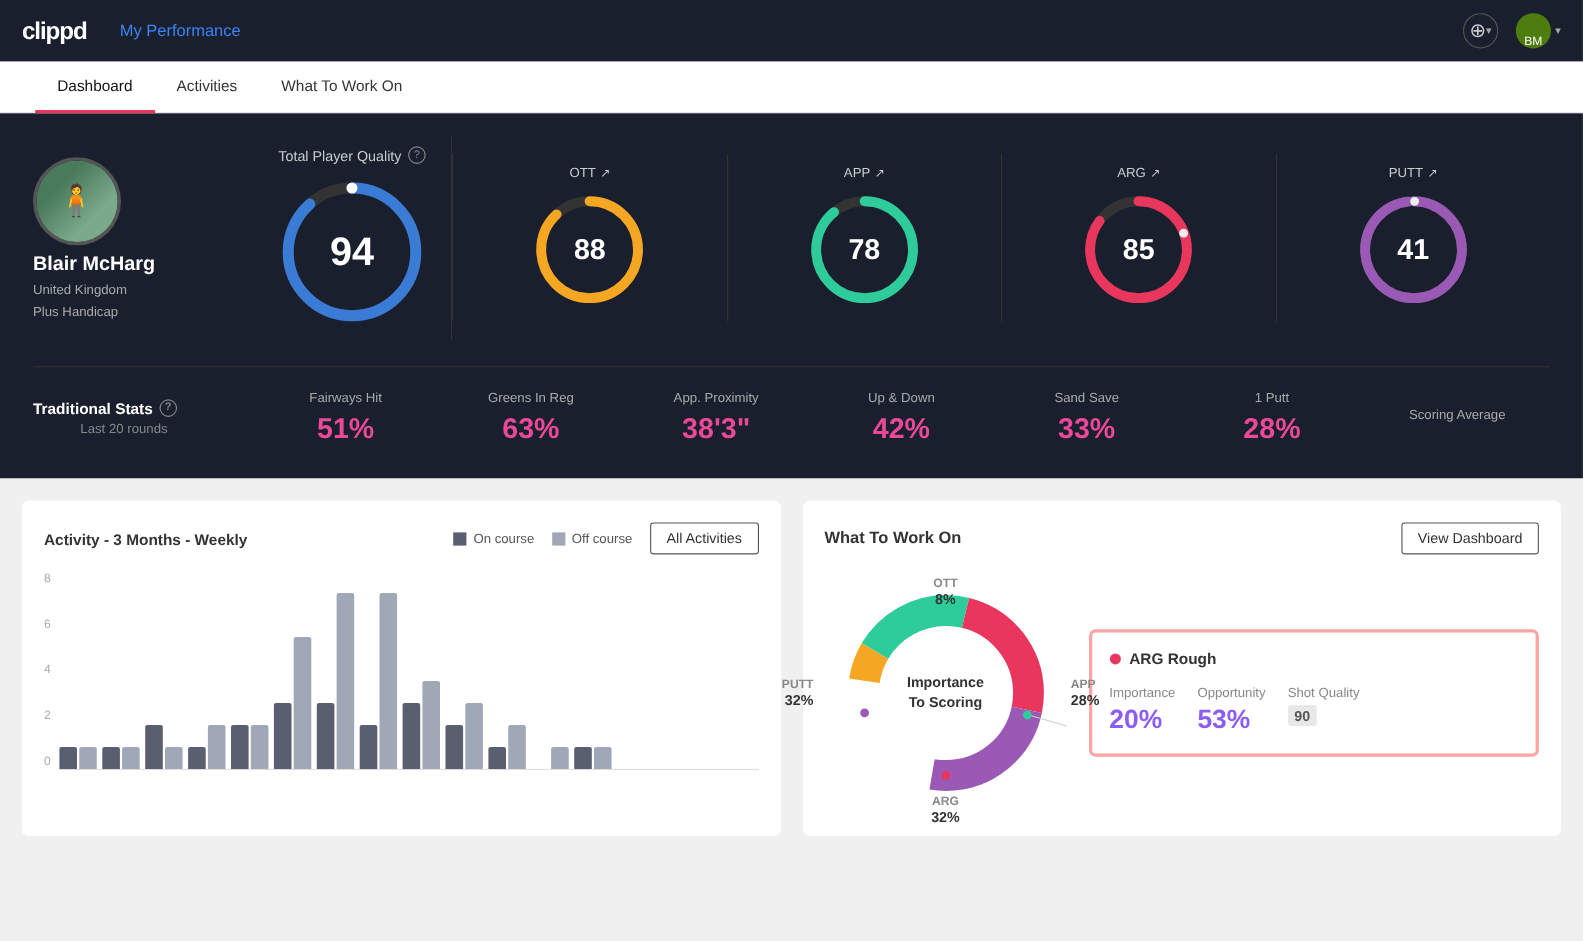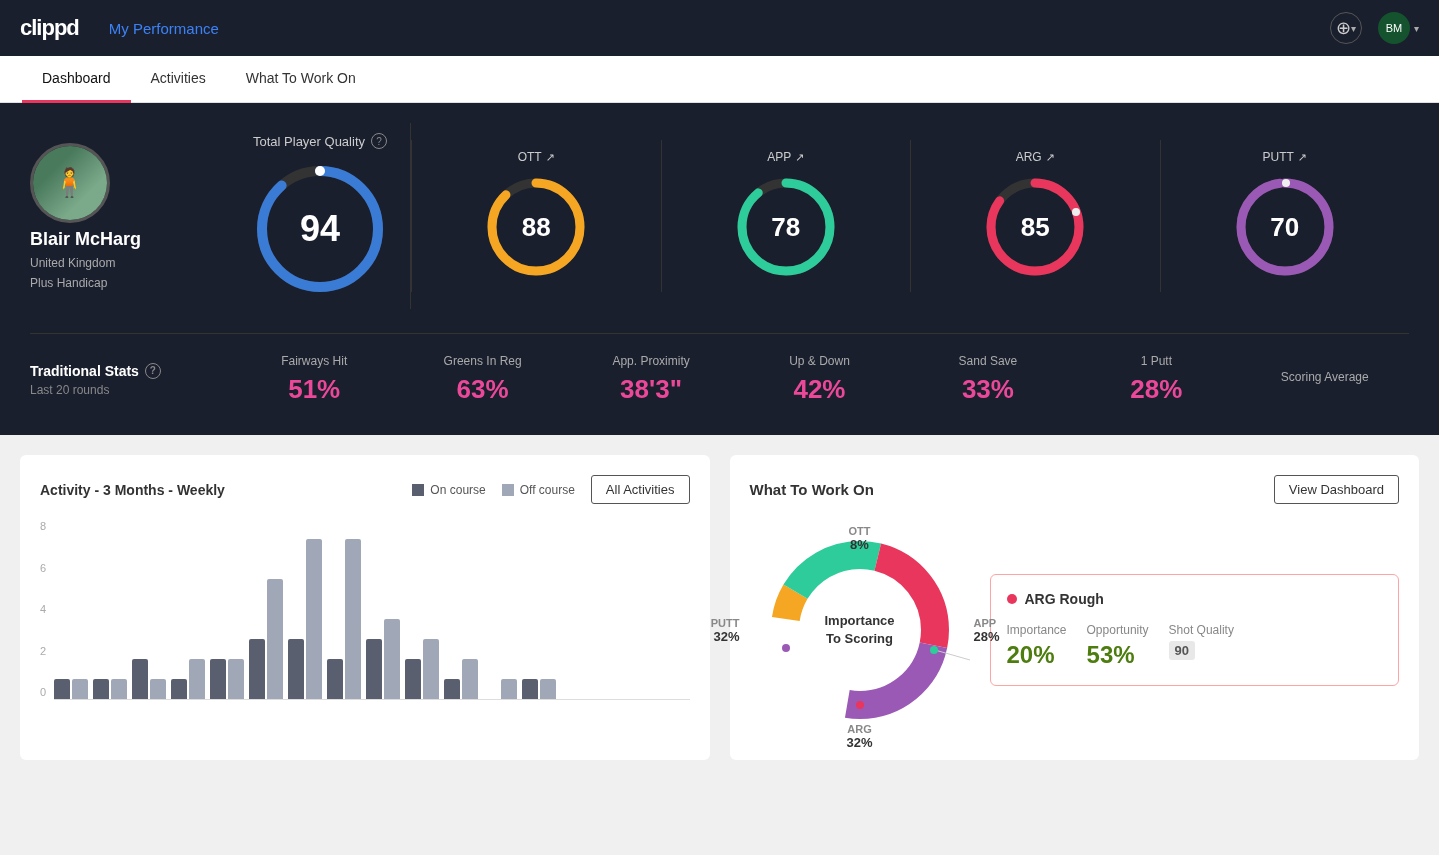--- a/index.html
+++ b/index.html
@@ -13,30 +13,30 @@
       padding: 0 20px;
       height: 56px;
       justify-content: space-between;
     }
     .logo { color: #e8365d; font-size: 22px; font-weight: 700; letter-spacing: -1px; }
     .logo span { color: #fff; }
     .header-title { color: #3b82f6; font-size: 15px; margin-left: 20px; }
     .header-left { display: flex; align-items: center; gap: 10px; }
     .header-right { display: flex; align-items: center; gap: 16px; }
     .header-icon { width: 32px; height: 32px; border-radius: 50%; border: 1px solid #555; display: flex; align-items: center; justify-content: center; color: #ccc; cursor: pointer; font-size: 18px; }
-    .avatar-circle { width: 32px; height: 32px; border-radius: 50%; background: #14532d; overflow: hidden; display: flex; align-items: center; justify-content: center; font-size: 12px; }
+    .avatar-circle { width: 32px; height: 32px; border-radius: 50%; background: #4d7c0f; overflow: hidden; display: flex; align-items: flex-end; justify-content: center; font-size: 12px; }
     .chevron { font-size: 10px; color: #aaa; }
 
     
     .tabs {
       background: #fff;
       display: flex;
       align-items: center;
       border-bottom: 1px solid #e0e0e0;
-      padding: 0 22px;
+      padding: 0 32px;
     }
     .tab {
       padding: 14px 20px;
       font-size: 14px;
       color: #333;
       cursor: pointer;
       border-bottom: 3px solid transparent;
       margin-bottom: -1px;
     }
     .tab.active { border-bottom: 3px solid #e8365d; color: #111; font-weight: 500; }
@@ -161,21 +161,21 @@
       width: 200px;
     }
     .stats-label-title {
       font-size: 14px;
       font-weight: 600;
       color: #fff;
       display: flex;
       align-items: flex-end;
       gap: 6px;
     }
-    .stats-label-sub { font-size: 12px; color: #888; margin-top: 4px; }
+    .stats-label-sub { font-size: 12px; color: #888; margin-top: 4px; margin-left: 43px; }
     .stat-item {
       flex: 1;
       text-align: center;
     }
     .stat-name { font-size: 12px; color: #aaa; margin-bottom: 6px; }
     .stat-value { font-size: 26px; font-weight: 700; color: #ec4899; }
 
     
     .bottom-panels {
       display: flex;
@@ -267,40 +267,40 @@
       position: absolute;
       top: 50%;
       left: 50%;
       transform: translate(-50%, -50%);
       text-align: center;
     }
     .donut-center-text { font-size: 13px; color: #333; font-weight: 600; line-height: 1.4; }
 
     
     .arg-rough-card {
-      border: 1px solid #fca5a5;
+      border: 3px solid #fca5a5;
       border-radius: 6px;
       padding: 16px;
       flex: 1;
     }
     .arg-title-row {
       display: flex;
       align-items: center;
       gap: 8px;
       margin-bottom: 16px;
     }
     .arg-dot { width: 10px; height: 10px; border-radius: 50%; background: #e8365d; }
     .arg-title { font-size: 14px; font-weight: 600; color: #333; }
     .arg-metrics {
       display: flex;
       gap: 20px;
     }
     .arg-metric { text-align: left; }
     .arg-metric-label { font-size: 12px; color: #888; margin-bottom: 4px; }
-    .arg-metric-value { font-size: 24px; font-weight: 700; color: #4d7c0f; }
+    .arg-metric-value { font-size: 24px; font-weight: 700; color: #8b5cf6; }
     .shot-quality-badge {
       display: inline-block;
       background: #e8e8e8;
       border-radius: 3px;
       padding: 2px 6px;
       font-size: 13px;
       color: #555;
       font-weight: 600;
     }
 
@@ -424,21 +424,21 @@
         <div class="score-label">
           <span>PUTT</span>
           <span class="score-arrow">↗</span>
         </div>
         <div class="gauge-container">
           <svg width="110" height="110" viewBox="0 0 110 110">
             <circle cx="55" cy="55" r="44" fill="none" stroke="#333" stroke-width="9"></circle>
             <circle cx="55" cy="55" r="44" fill="none" stroke="#9b59b6" stroke-width="9" stroke-dasharray="276" stroke-dashoffset="5" stroke-linecap="round" transform="rotate(-90 55 55)"></circle>
             <circle cx="56" cy="11" r="4" fill="#eee"></circle>
           </svg>
-          <div class="gauge-value" style="font-size:26px;">70</div>
+          <div class="gauge-value" style="font-size:26px;">41</div>
         </div>
       </div>
     </div>
   </div>
 
   <div class="stats-row">
     <div class="stats-label-col">
       <div class="stats-label-title">
         <span>Traditional Stats</span>
         <span class="help-icon">?</span>

